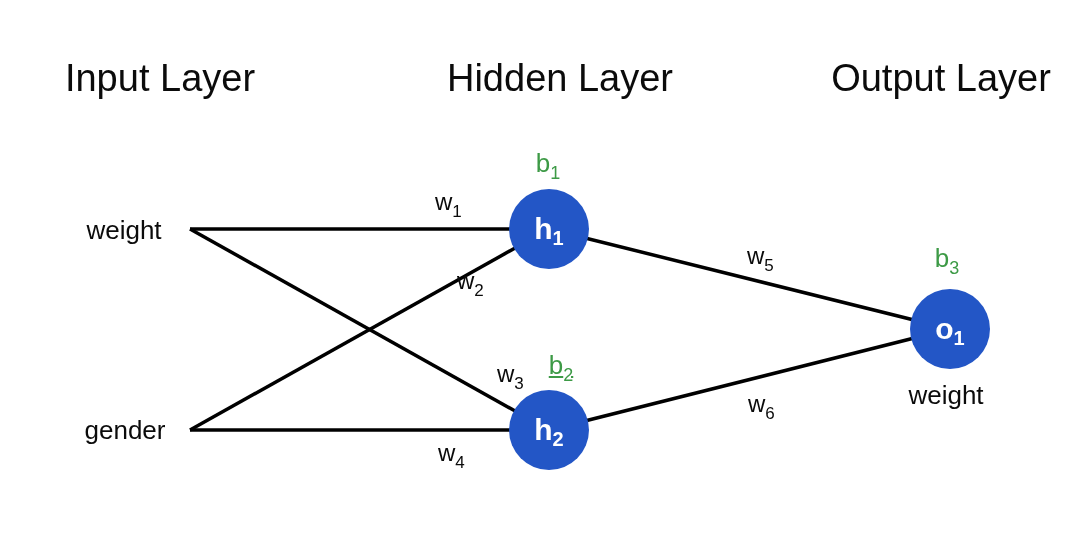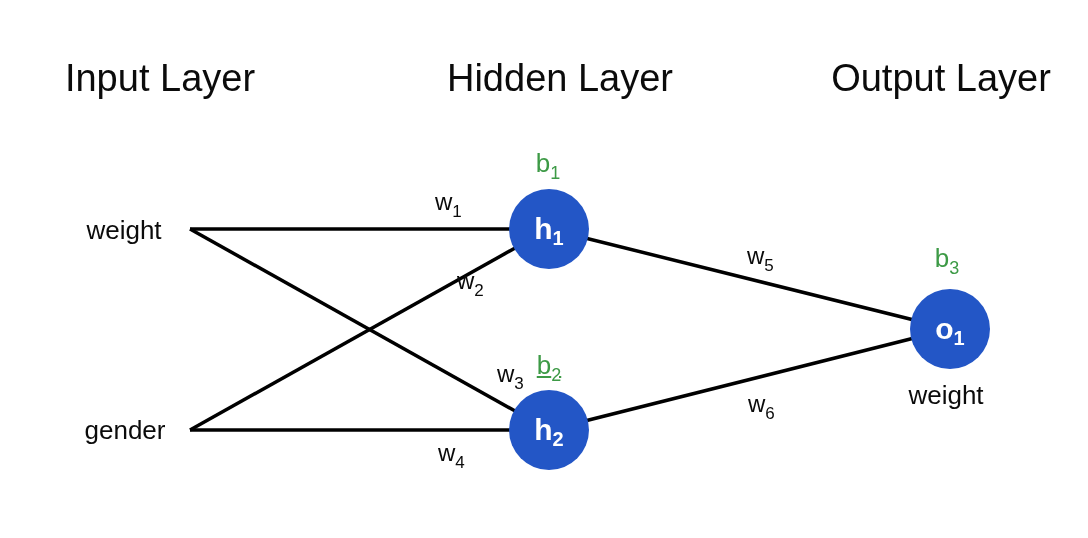--- a/index.html
+++ b/index.html
@@ -114,21 +114,21 @@
   </div>
 
   <div class="node" style="left:910px; top:289px;">
     <span>o</span>
       <span class="sub">1</span>
   </div>
 
   <div class="bias" style="left:548px; top:166px;">
     <span>b</span><span class="sub">1</span>
   </div>
-  <div class="bias" style="left:549px; top:368px;text-decoration:underline;">
+  <div class="bias" style="left:561px; top:368px;text-decoration:underline;">
     <span>b</span><span class="sub">2</span>
   </div>
   <div class="bias" style="left:947px; top:261px;">
     <span>b</span><span class="sub">3</span>
   </div>
 
   <div class="io-label" style="left:946px; top:395px;">weight</div>
 
   <div class="wlabel" style="left:435px; top:188px;">
     <span>w</span><span class="sub">1</span>

